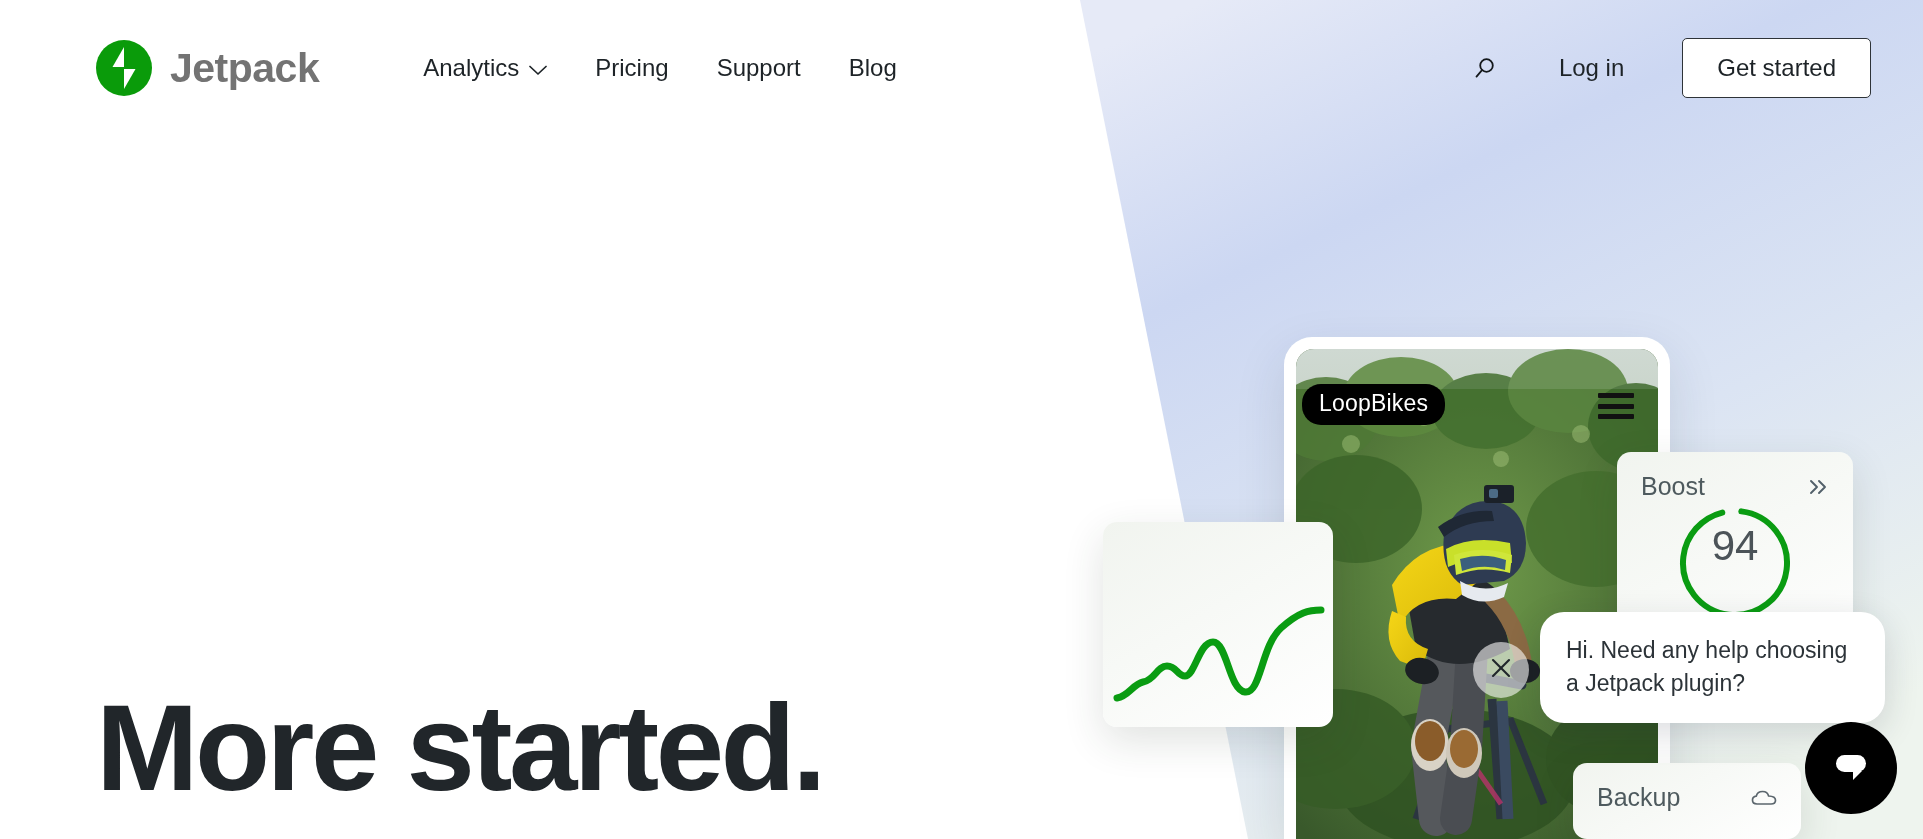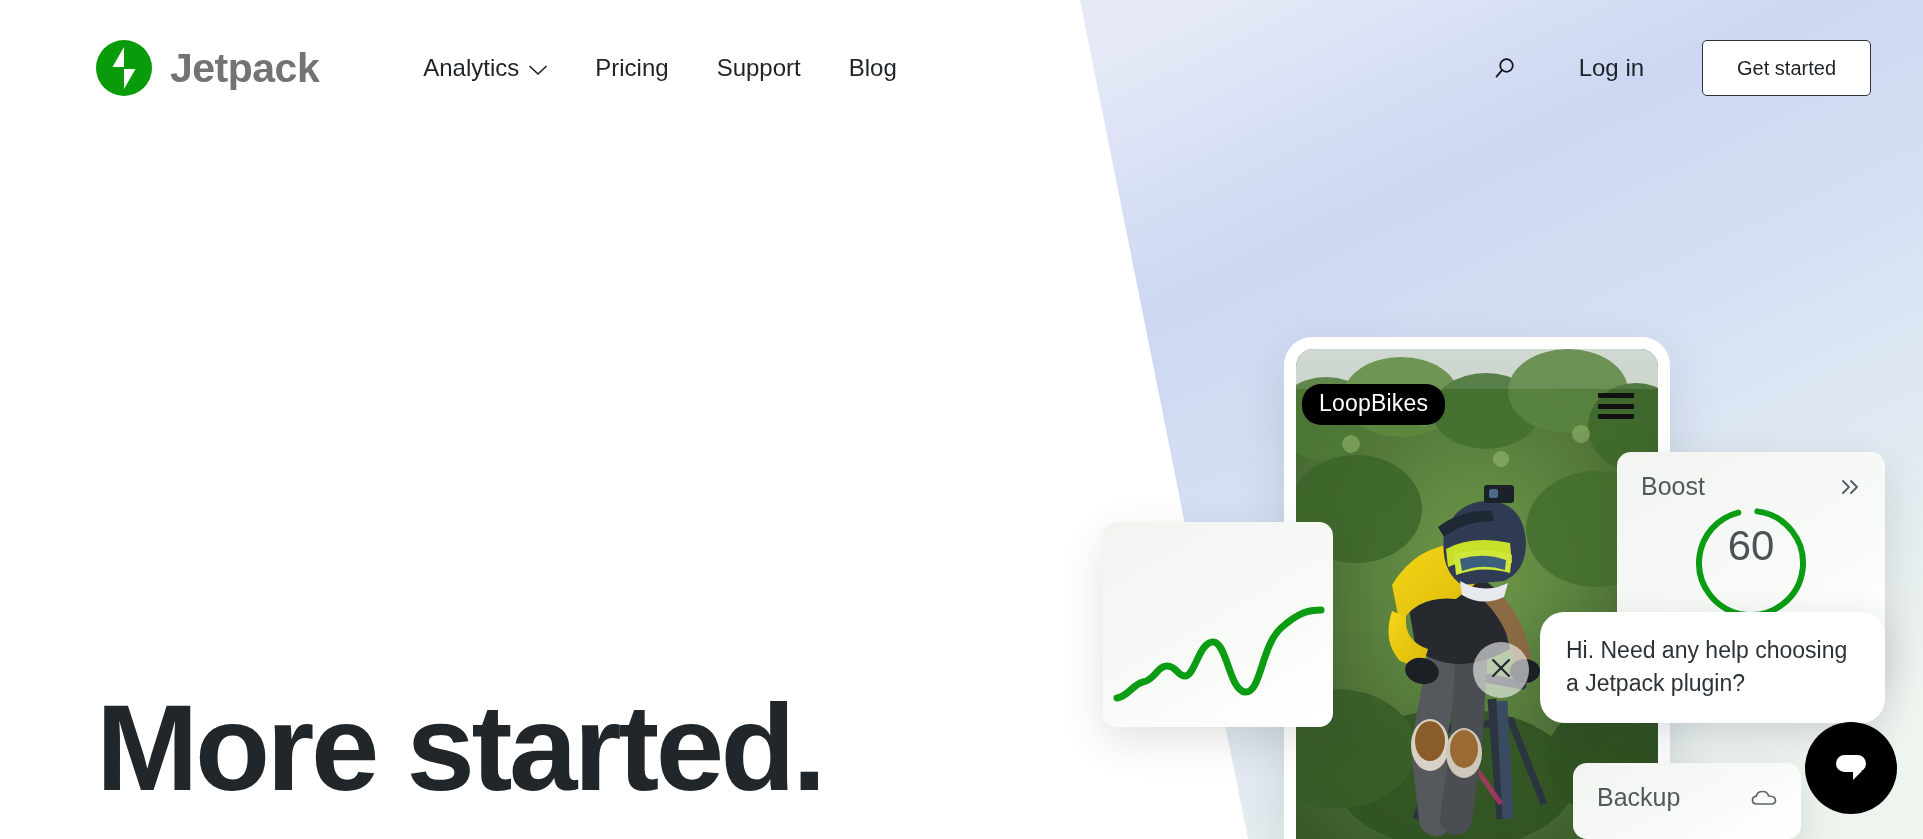--- a/index.html
+++ b/index.html
@@ -45,21 +45,21 @@
     margin-left:auto; margin-right:52px;
     display:flex; align-items:center; gap:0;
   }
   .search-btn {
     width:56px; height:56px; display:flex; align-items:center; justify-content:center;
     cursor:pointer; margin-right:24px;
   }
   .login-link { font-size:24px; color:#1d2327; padding:10px 22px; cursor:pointer; white-space:nowrap; }
   .cta-btn {
     margin-left:36px;
-    font-size:20px; color:#1d2327; background:#ffffff;
+    font-size:24px; color:#1d2327; background:#ffffff;
     border:1.5px solid #2e3338; border-radius:5px;
     padding:17px 34px; cursor:pointer; white-space:nowrap; line-height:1;
   }
 
   
   .hero { position:absolute; left:96px; top:560px; z-index:20; }
   .hero h1 {
     font-size:123px; line-height:1.02; font-weight:700;
     color:#21262a; letter-spacing:-3.5px;
     white-space:nowrap;
@@ -101,21 +101,21 @@
     box-shadow:0 14px 40px rgba(40,55,40,.14);
   }
   .card-head {
     display:flex; align-items:center; justify-content:space-between;
     padding:22px 24px 0 24px;
   }
   .card-title { font-size:25px; color:#4e5a5e; line-height:1; }
   .card-action { color:#52606a; display:flex; align-items:center; }
 
   .card-analytics { left:1103px; top:522px; width:230px; height:205px; z-index:3; }
-  .card-boost   { left:1617px; top:452px; width:268px; height:218px; z-index:5; }
+  .card-boost   { left:1617px; top:452px; width:236px; height:218px; z-index:5; }
   .card-backup  { left:1573px; top:763px; width:228px; height:76px; z-index:5; }
 
   .spark { position:absolute; left:0; top:58px; width:100%; }
 
   .gauge { position:absolute; left:0; top:50px; width:100%; display:flex; justify-content:center; }
   .gauge-val {
     position:absolute; top:73px; left:0; width:100%; text-align:center;
     font-size:42px; color:#4b5358; font-weight:400; line-height:1;
   }
 
@@ -326,21 +326,21 @@
             <path d="M4 3 L10 9 L4 15" fill="none" stroke="#52606a" stroke-width="1.9" stroke-linecap="round" stroke-linejoin="round"></path>
             <path d="M12 3 L18 9 L12 15" fill="none" stroke="#52606a" stroke-width="1.9" stroke-linecap="round" stroke-linejoin="round"></path>
           </svg>
         </span>
       </div>
       <div class="gauge">
         <svg width="122" height="122" viewBox="0 0 122 122" aria-hidden="true">
           <circle cx="61" cy="61" r="52" fill="none" stroke="#0a9c12" stroke-width="6" stroke-linecap="round" stroke-dasharray="307 327" transform="rotate(-83 61 61)"></circle>
         </svg>
       </div>
-      <div class="gauge-val">60</div>
+      <div class="gauge-val">94</div>
     </div>
 
     <div class="card card-backup">
       <div class="card-head">
         <span class="card-title">Backup</span>
         <span class="card-action">
           <svg width="26" height="18" viewBox="0 0 26 18" aria-hidden="true">
             <path d="M6 15 Q1.5 15 1.5 11 Q1.5 7.6 5.3 7.2 Q6.2 2.5 11.6 2.5
                      Q16.6 2.5 17.6 7 Q24.5 7.2 24.5 11.2 Q24.5 15 20 15 Z" fill="none" stroke="#5b666d" stroke-width="1.7" stroke-linejoin="round"></path>
           </svg>

